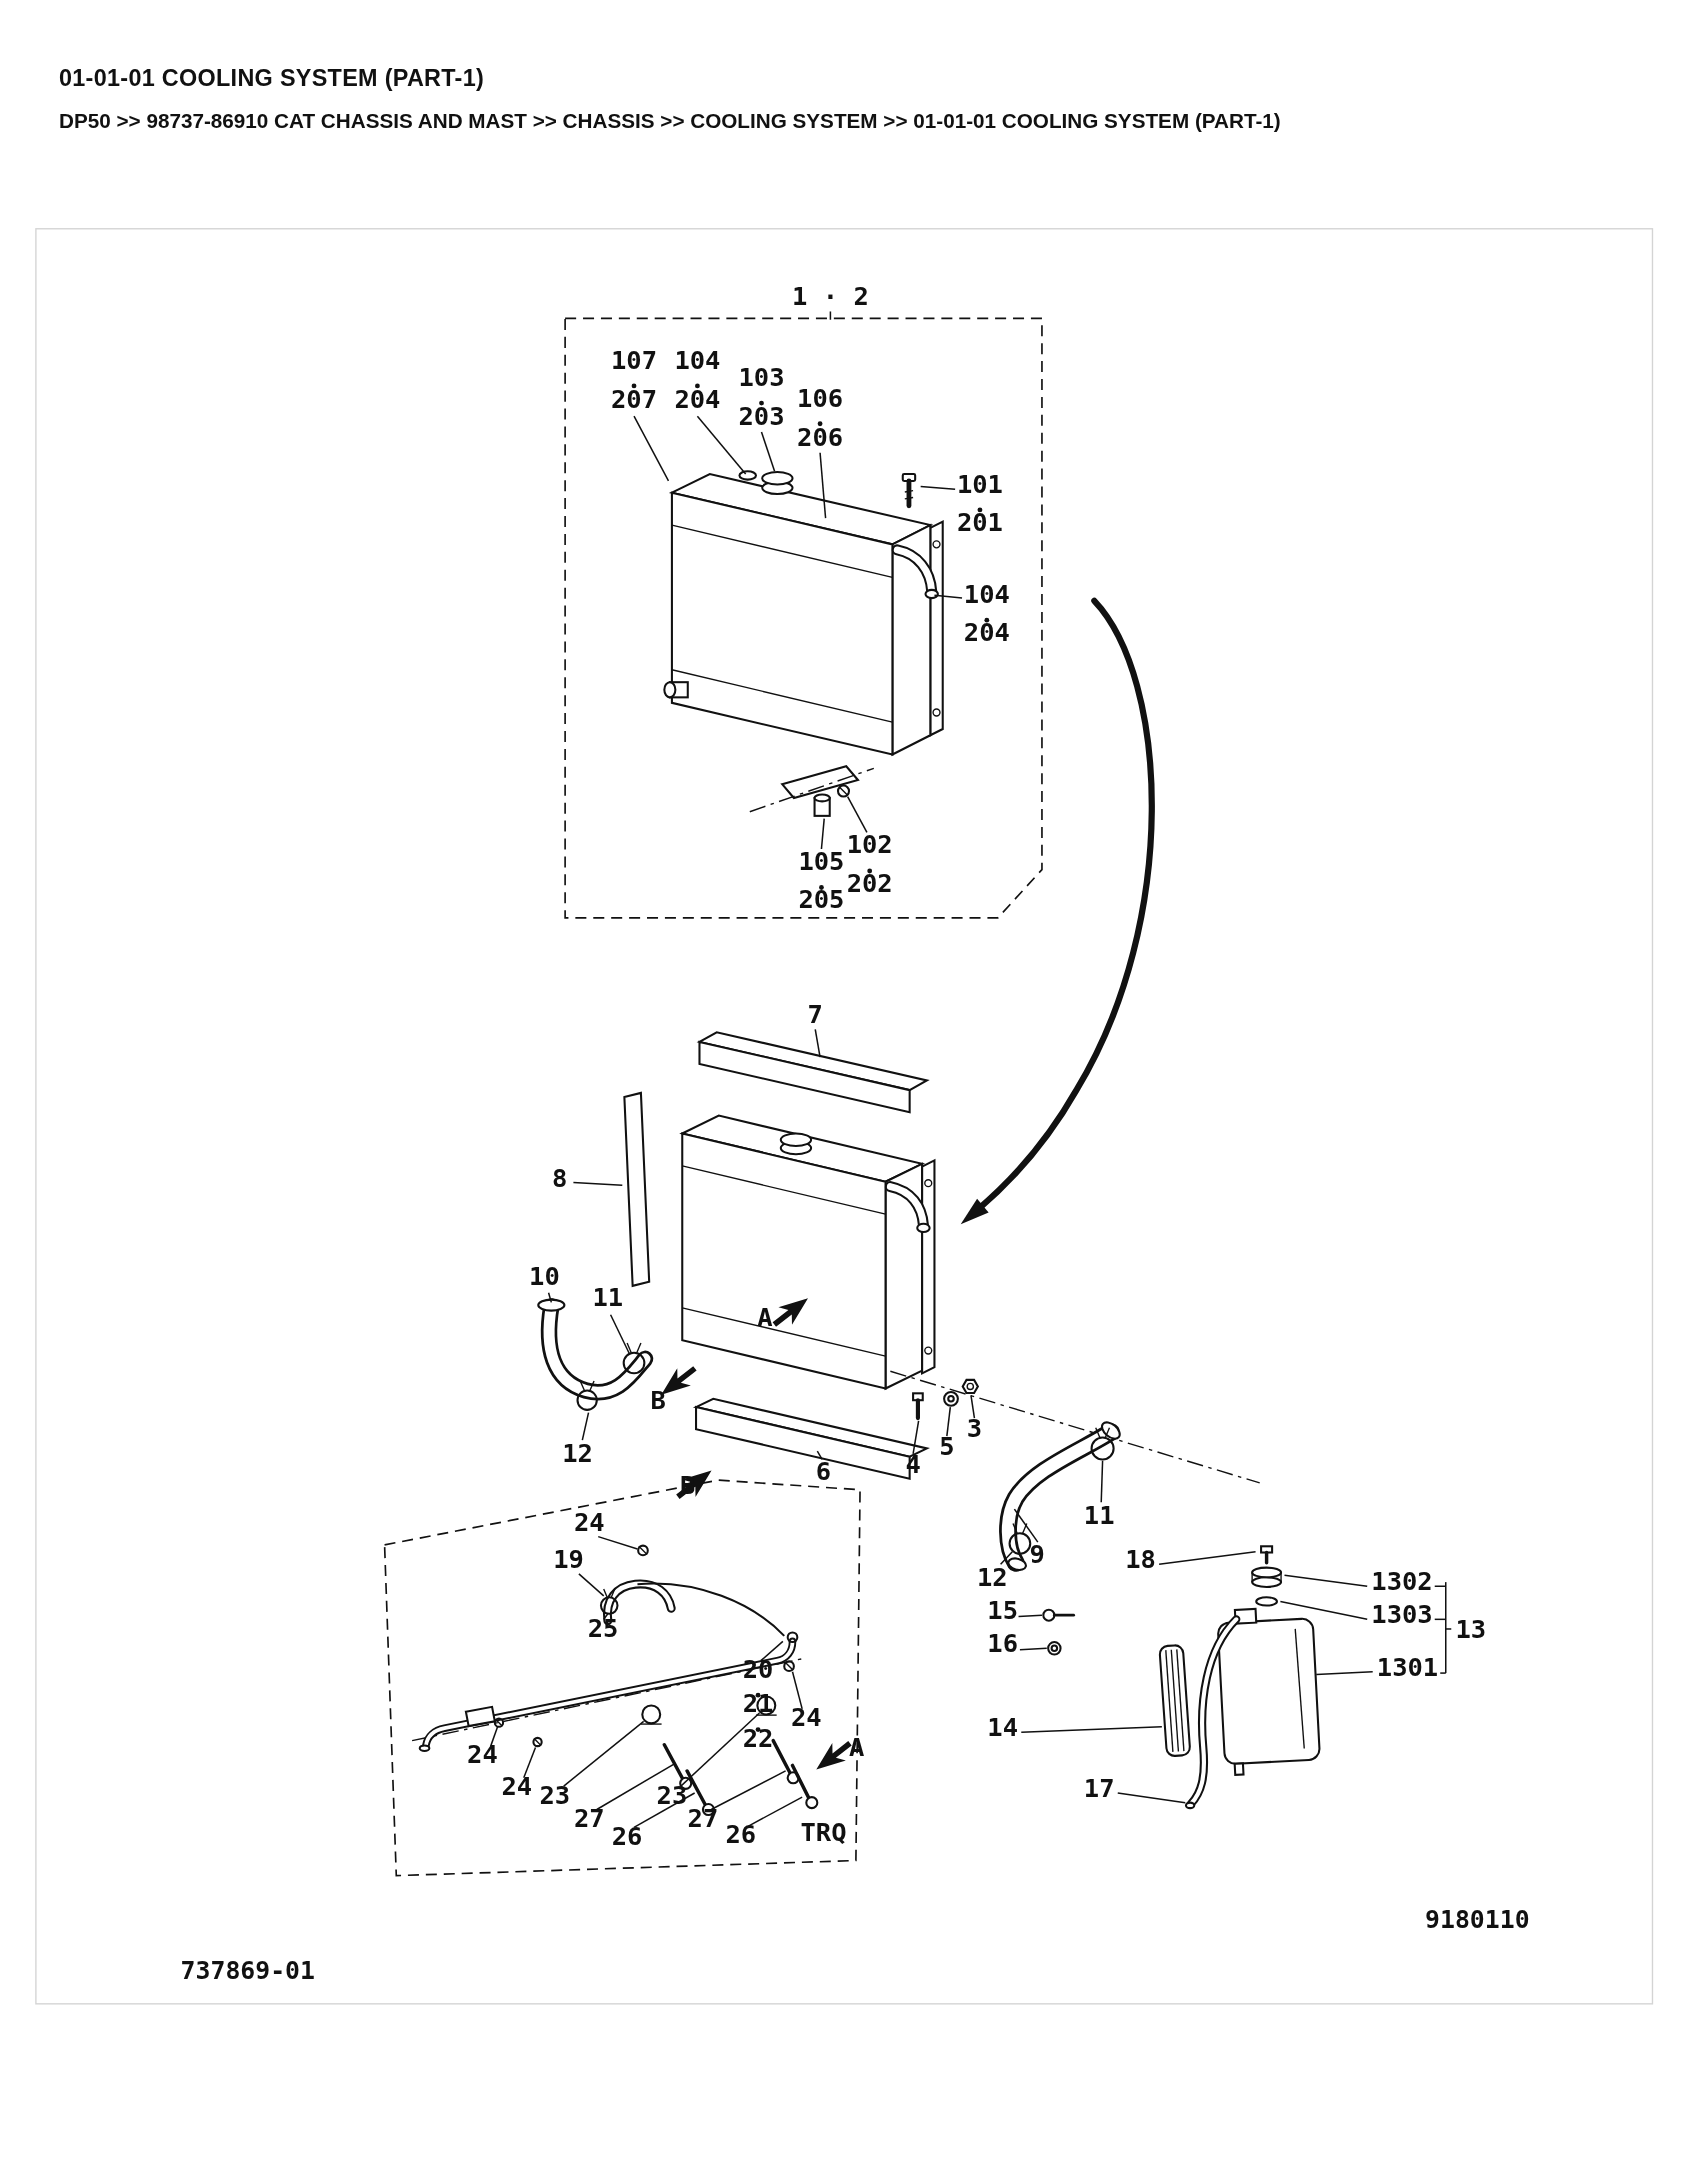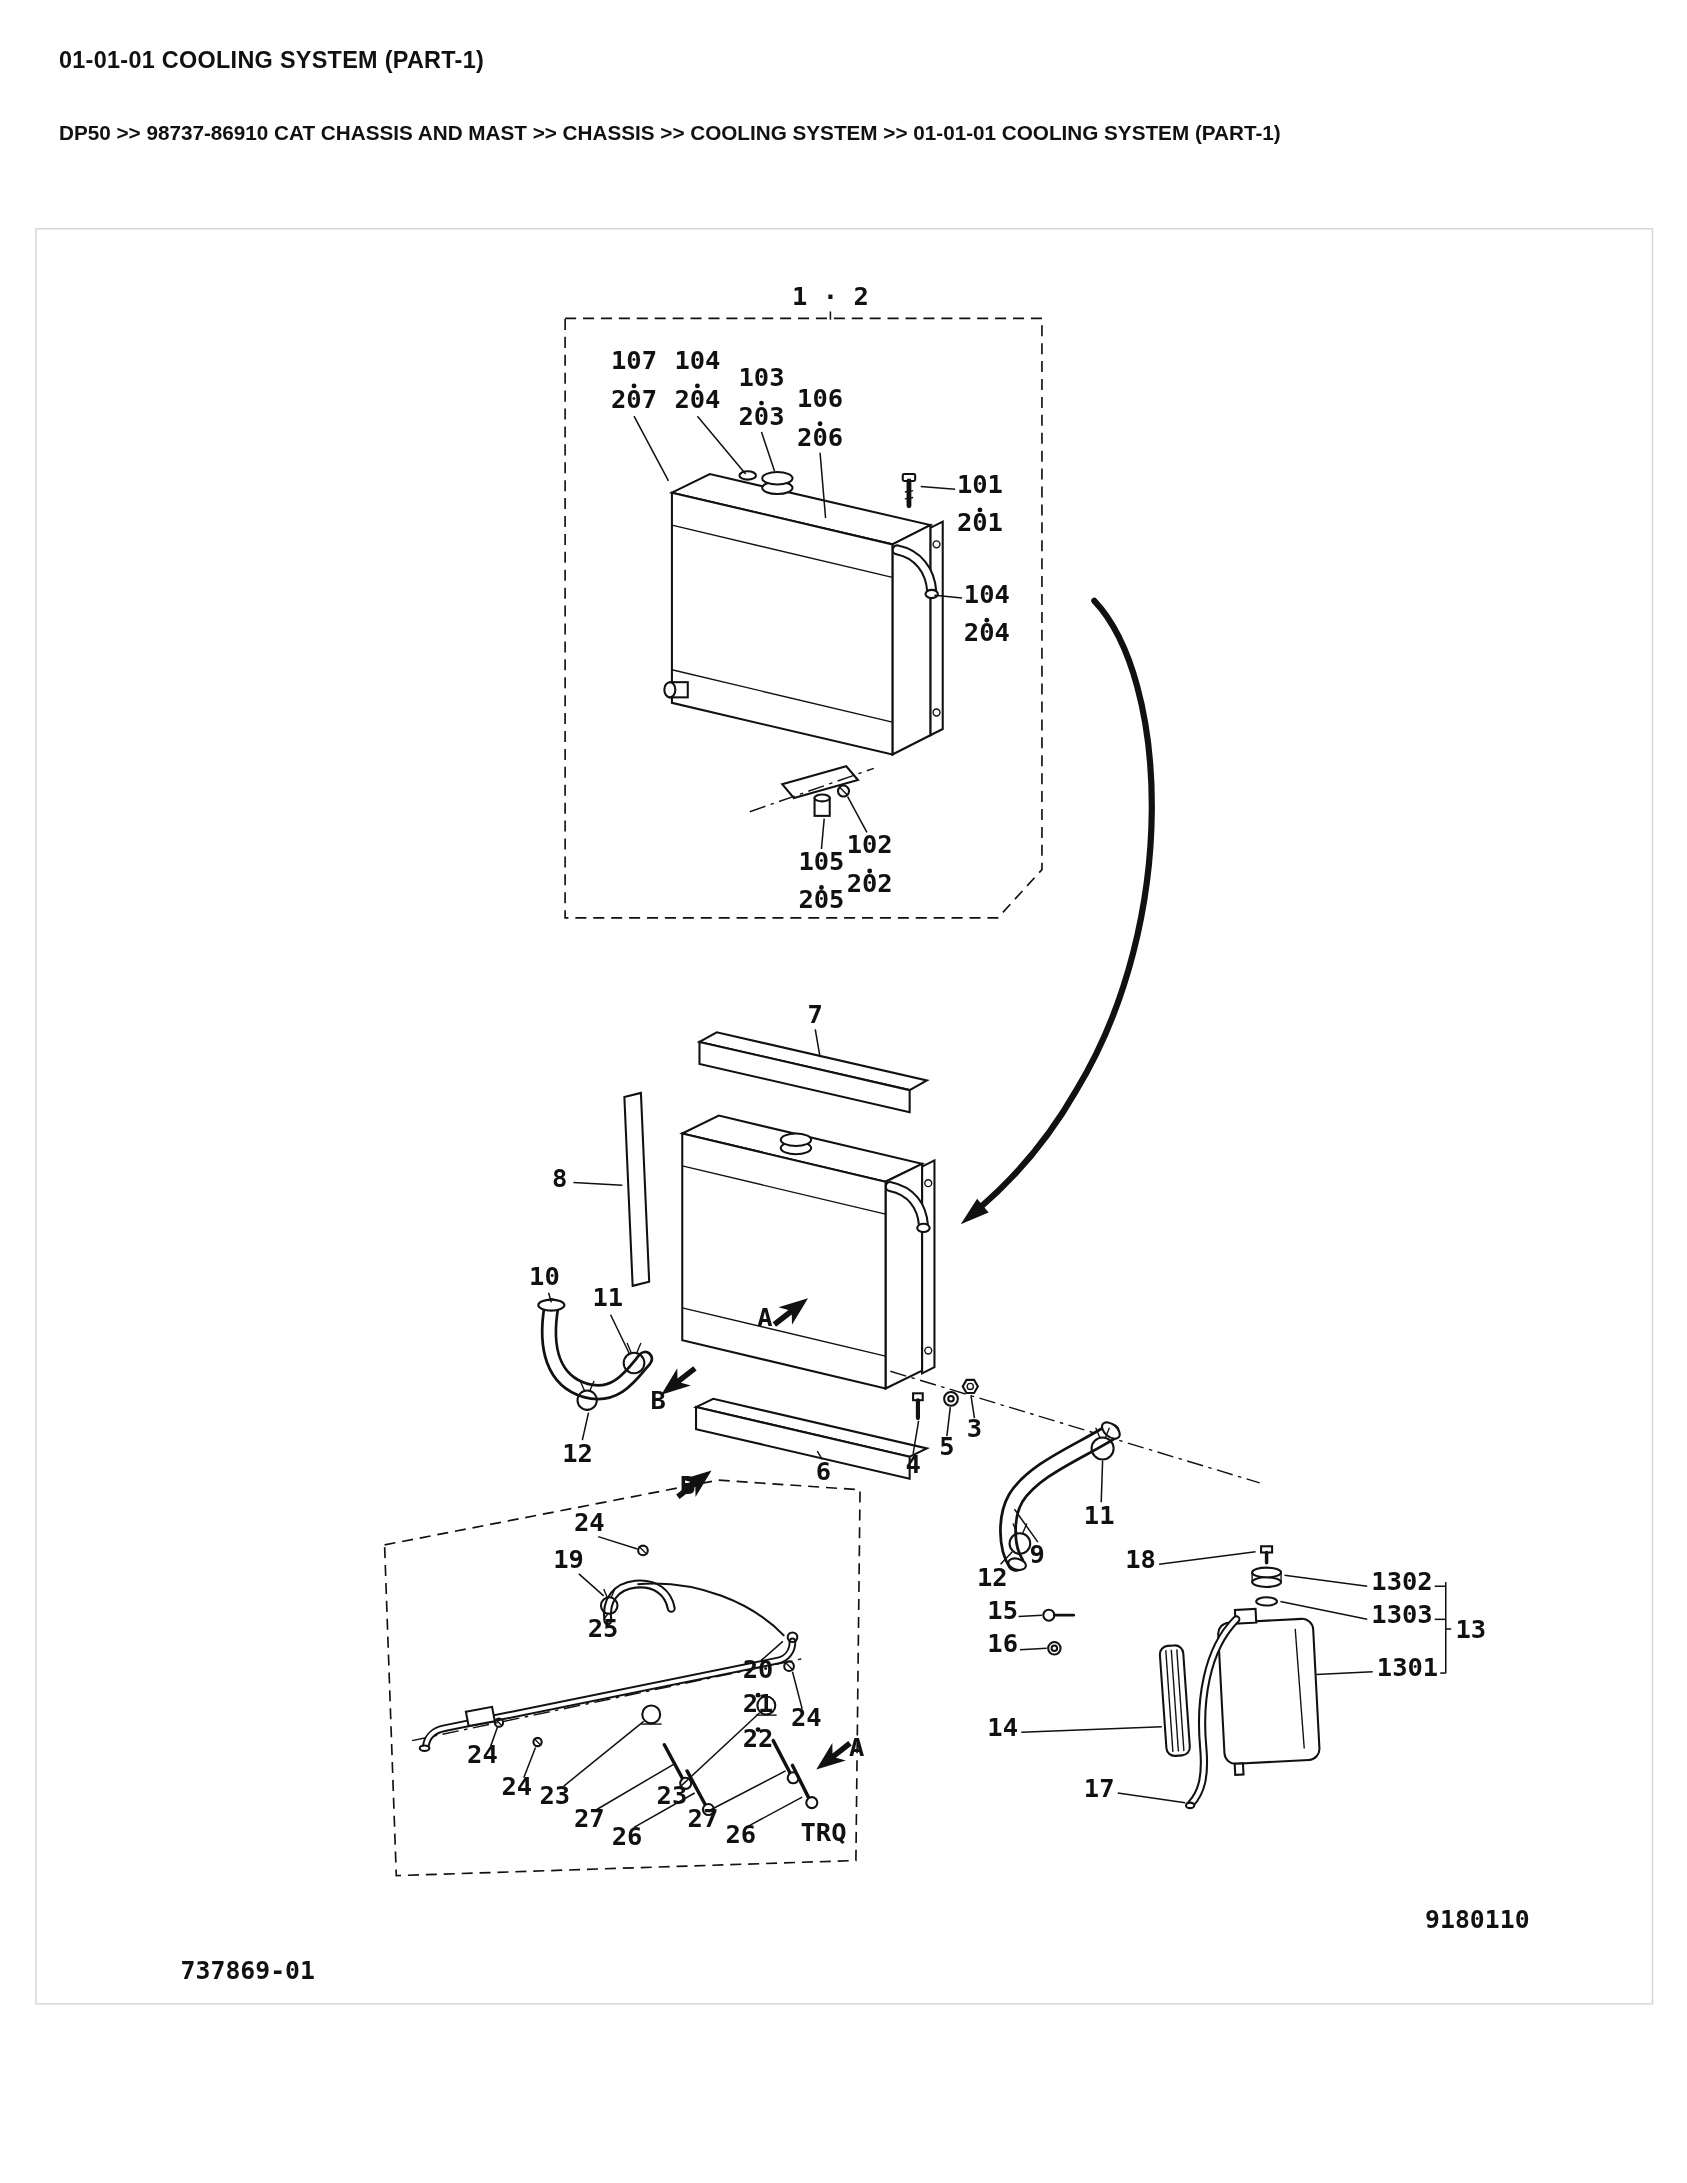--- a/index.html
+++ b/index.html
@@ -1,22 +1,22 @@
 <!DOCTYPE html>
 <html style="font-size:11px"><head>
 <meta charset="utf-8">
 <style>
   * { margin:0; padding:0; box-sizing:border-box; }
   html,body { background:#ffffff; }
   body {
     width:1687px; height:2183px; position:relative;
     font-family:"Liberation Sans", sans-serif; color:#111;
   }
-  .hdr-title { position:absolute; left:59px; top:47px; font-size:23.4px; font-weight:bold; letter-spacing:0.3px; }
-  .hdr-crumb { position:absolute; left:59px; top:121px; font-size:20.7px; font-weight:bold; }
+  .hdr-title { position:absolute; left:59px; top:65px; font-size:23.4px; font-weight:bold; letter-spacing:0.3px; }
+  .hdr-crumb { position:absolute; left:59px; top:109px; font-size:20.7px; font-weight:bold; }
   svg.diagram { position:absolute; left:0; top:0; }
   .lbl { font-family:"DejaVu Sans Mono", monospace; font-size:37px; font-weight:bold; fill:#111; text-anchor:middle; }
   .start { text-anchor:start; }
   .ftr { font-family:"DejaVu Sans Mono", monospace; font-size:36px; font-weight:bold; fill:#111; text-anchor:start; }
   .ln { stroke:#111; stroke-width:2.2; fill:none; }
   .outline { stroke:#111; stroke-width:3; fill:#fff; }
   .outline-n { stroke:#111; stroke-width:3; fill:none; }
   .thin { stroke:#111; stroke-width:2; fill:none; }
   .dash { stroke:#111; stroke-width:2.4; fill:none; stroke-dasharray:16 10; }
   .dashdot { stroke:#111; stroke-width:2; fill:none; stroke-dasharray:24 8 5 8; }

